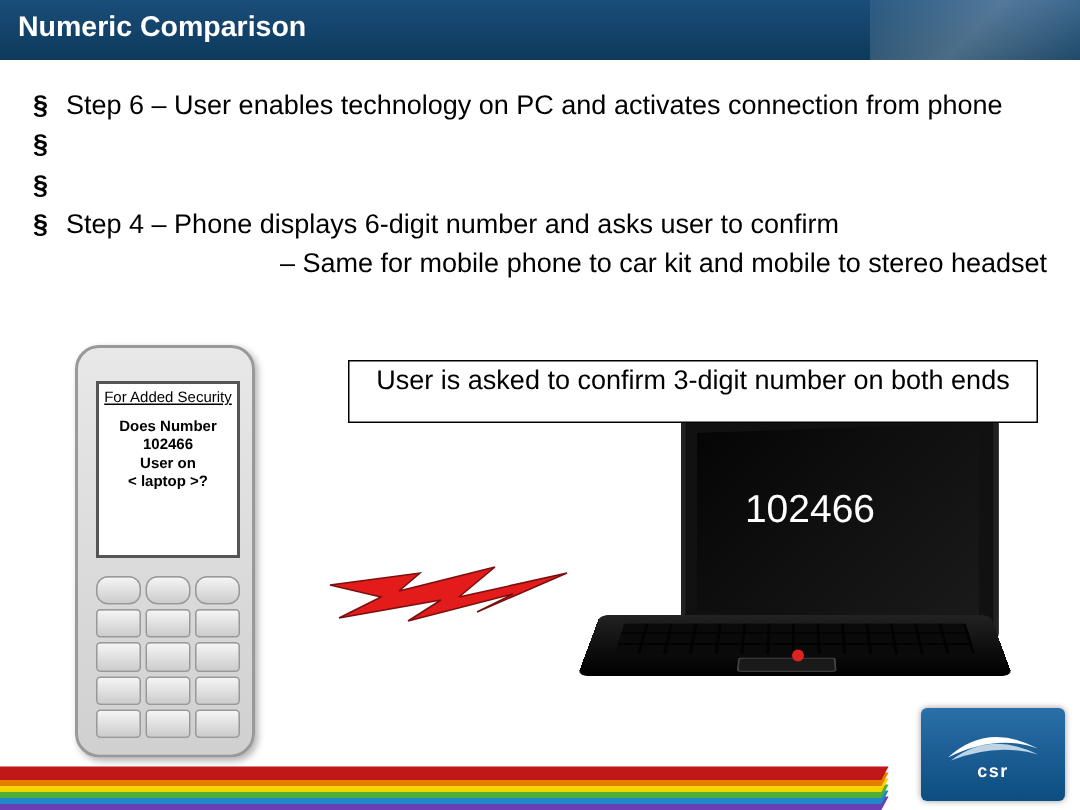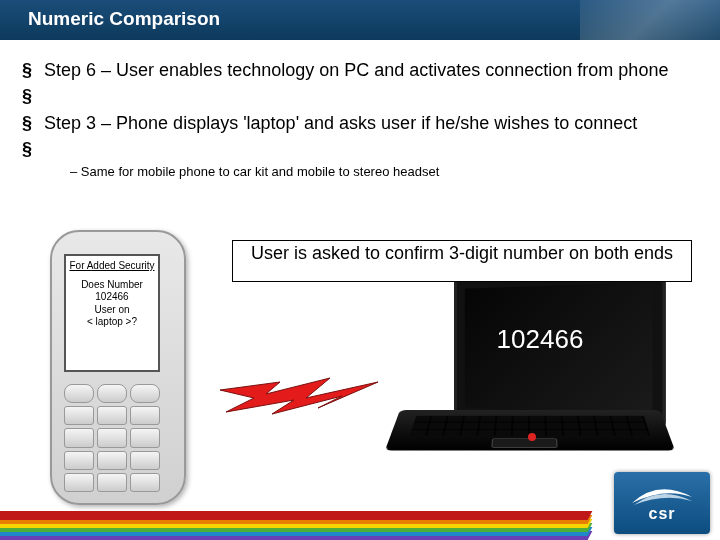--- a/index.html
+++ b/index.html
@@ -11,21 +11,21 @@
     position: relative;
     overflow: hidden;
   }
   .header {
     width: 100%;
     height: 40px;
     background: linear-gradient(to bottom, #1a4d7a 0%, #0d3a5c 100%);
     color: #fff;
     font-size: 19px;
     font-weight: bold;
-    padding: 8px 28px;
+    padding: 8px 12px;
     position: relative;
   }
   .header::after {
     content: "";
     position: absolute;
     right: 0;
     top: 0;
     width: 140px;
     height: 100%;
     background: linear-gradient(135deg, rgba(255,255,255,0.08) 0%, rgba(255,255,255,0.25) 50%, rgba(255,255,255,0.08) 100%);
@@ -43,24 +43,25 @@
     line-height: 1.35;
     margin-bottom: 2px;
   }
   .bullet-marker {
     font-weight: bold;
     font-size: 18px;
     margin-right: 12px;
     flex-shrink: 0;
   }
   .sub-item {
-    font-size: 13px;
+    font-size: 18px;
     line-height: 1.35;
     padding-left: 48px;
     margin-bottom: 2px;
+    text-align: right;
   }
   .callout {
     position: absolute;
     left: 232px;
     top: 240px;
     width: 460px;
     height: 42px;
     border: 1px solid #000;
     text-align: center;
     font-size: 18px;
@@ -69,44 +70,44 @@
     z-index: 5;
   }
   .phone-zone {
     position: absolute;
     left: 50px;
     top: 230px;
     width: 135px;
     height: 280px;
   }
   .phone-body {
-    width: 136px;
+    width: 120px;
     height: 275px;
     background: linear-gradient(to bottom, #e8e8e8, #d0d0d0);
     border: 2px solid #999;
-    border-radius: 29px;
+    border-radius: 16px;
     position: relative;
     box-shadow: 2px 2px 5px rgba(0,0,0,0.3);
     padding-left: 28px;
   }
   .phone-screen {
     position: absolute;
     top: 22px;
     left: 12px;
     width: 96px;
     height: 118px;
     background: #fff;
     border: 2px solid #555;
     font-size: 10px;
     text-align: center;
     padding: 4px 2px;
     line-height: 1.25;
   }
   .phone-screen .u { text-decoration: underline; display:block; margin-bottom:6px;}
-  .phone-screen b { font-weight: normal; }
+  .phone-screen b { font-weight: bold; }
   .phone-keypad {
     position: absolute;
     top: 152px;
     left: 12px;
     width: 96px;
     height: 108px;
     display: grid;
     grid-template-columns: repeat(3,1fr);
     grid-template-rows: repeat(5,1fr);
     gap: 3px;
@@ -226,21 +227,21 @@
     flex-direction: column;
     align-items: center;
     justify-content: center;
   }
   .swoosh {
     width: 64px;
     height: 24px;
     position: relative;
   }
   .corner-badge .txt {
-    font-size: 16px;
+    font-size: 12px;
     color: #fff;
     font-weight: bold;
     letter-spacing: 1px;
     margin-top: -2px;
   }
 </style>
 </head>
 <body>
 
 <div class="header">
@@ -251,24 +252,24 @@
   <ul class="bullet-list">
     <li class="bullet-item">
       <span class="bullet-marker">§</span>
       <span>Step 6 – User enables technology on PC and activates connection from phone</span>
     </li>
     <li class="bullet-item">
       <span class="bullet-marker">§</span>
     </li>
     <li class="bullet-item">
       <span class="bullet-marker">§</span>
-      <span>Step 3 – Phone displays 'laptop' and asks user if he/she wishes to connect</span>
     </li>
     <li class="bullet-item">
       <span class="bullet-marker">§</span>
+      <span>Step 4 – Phone displays 6-digit number and asks user to confirm</span>
     </li>
     <li class="sub-item">
       – <span>Same for mobile phone to car kit and mobile to stereo headset</span>
     </li>
   </ul>
 </div>
 
 <div class="callout">
   <span>User is asked to confirm 3-digit number on both ends</span>
 </div>

